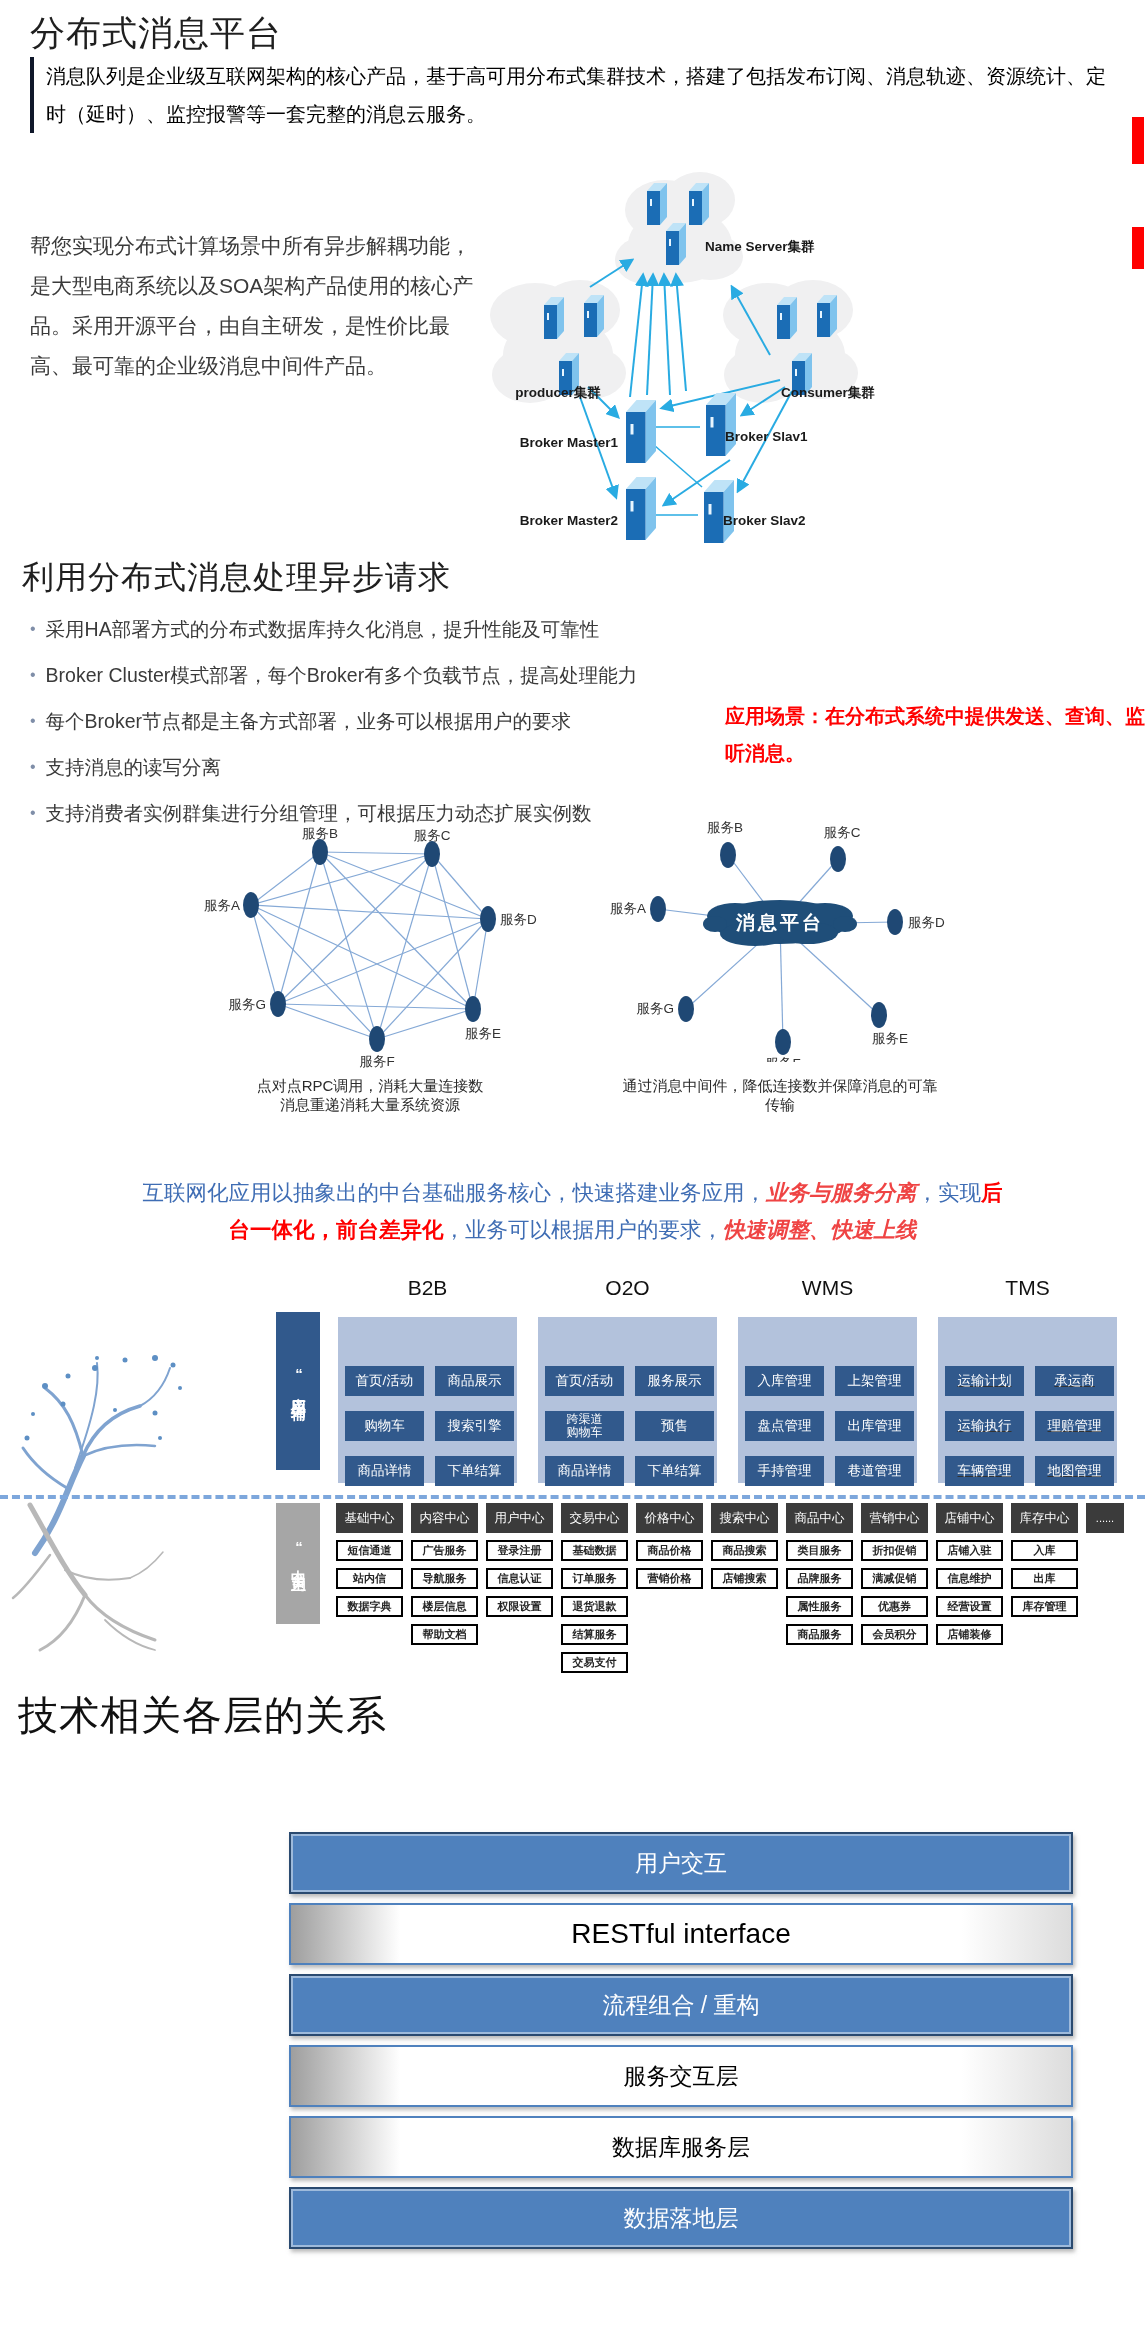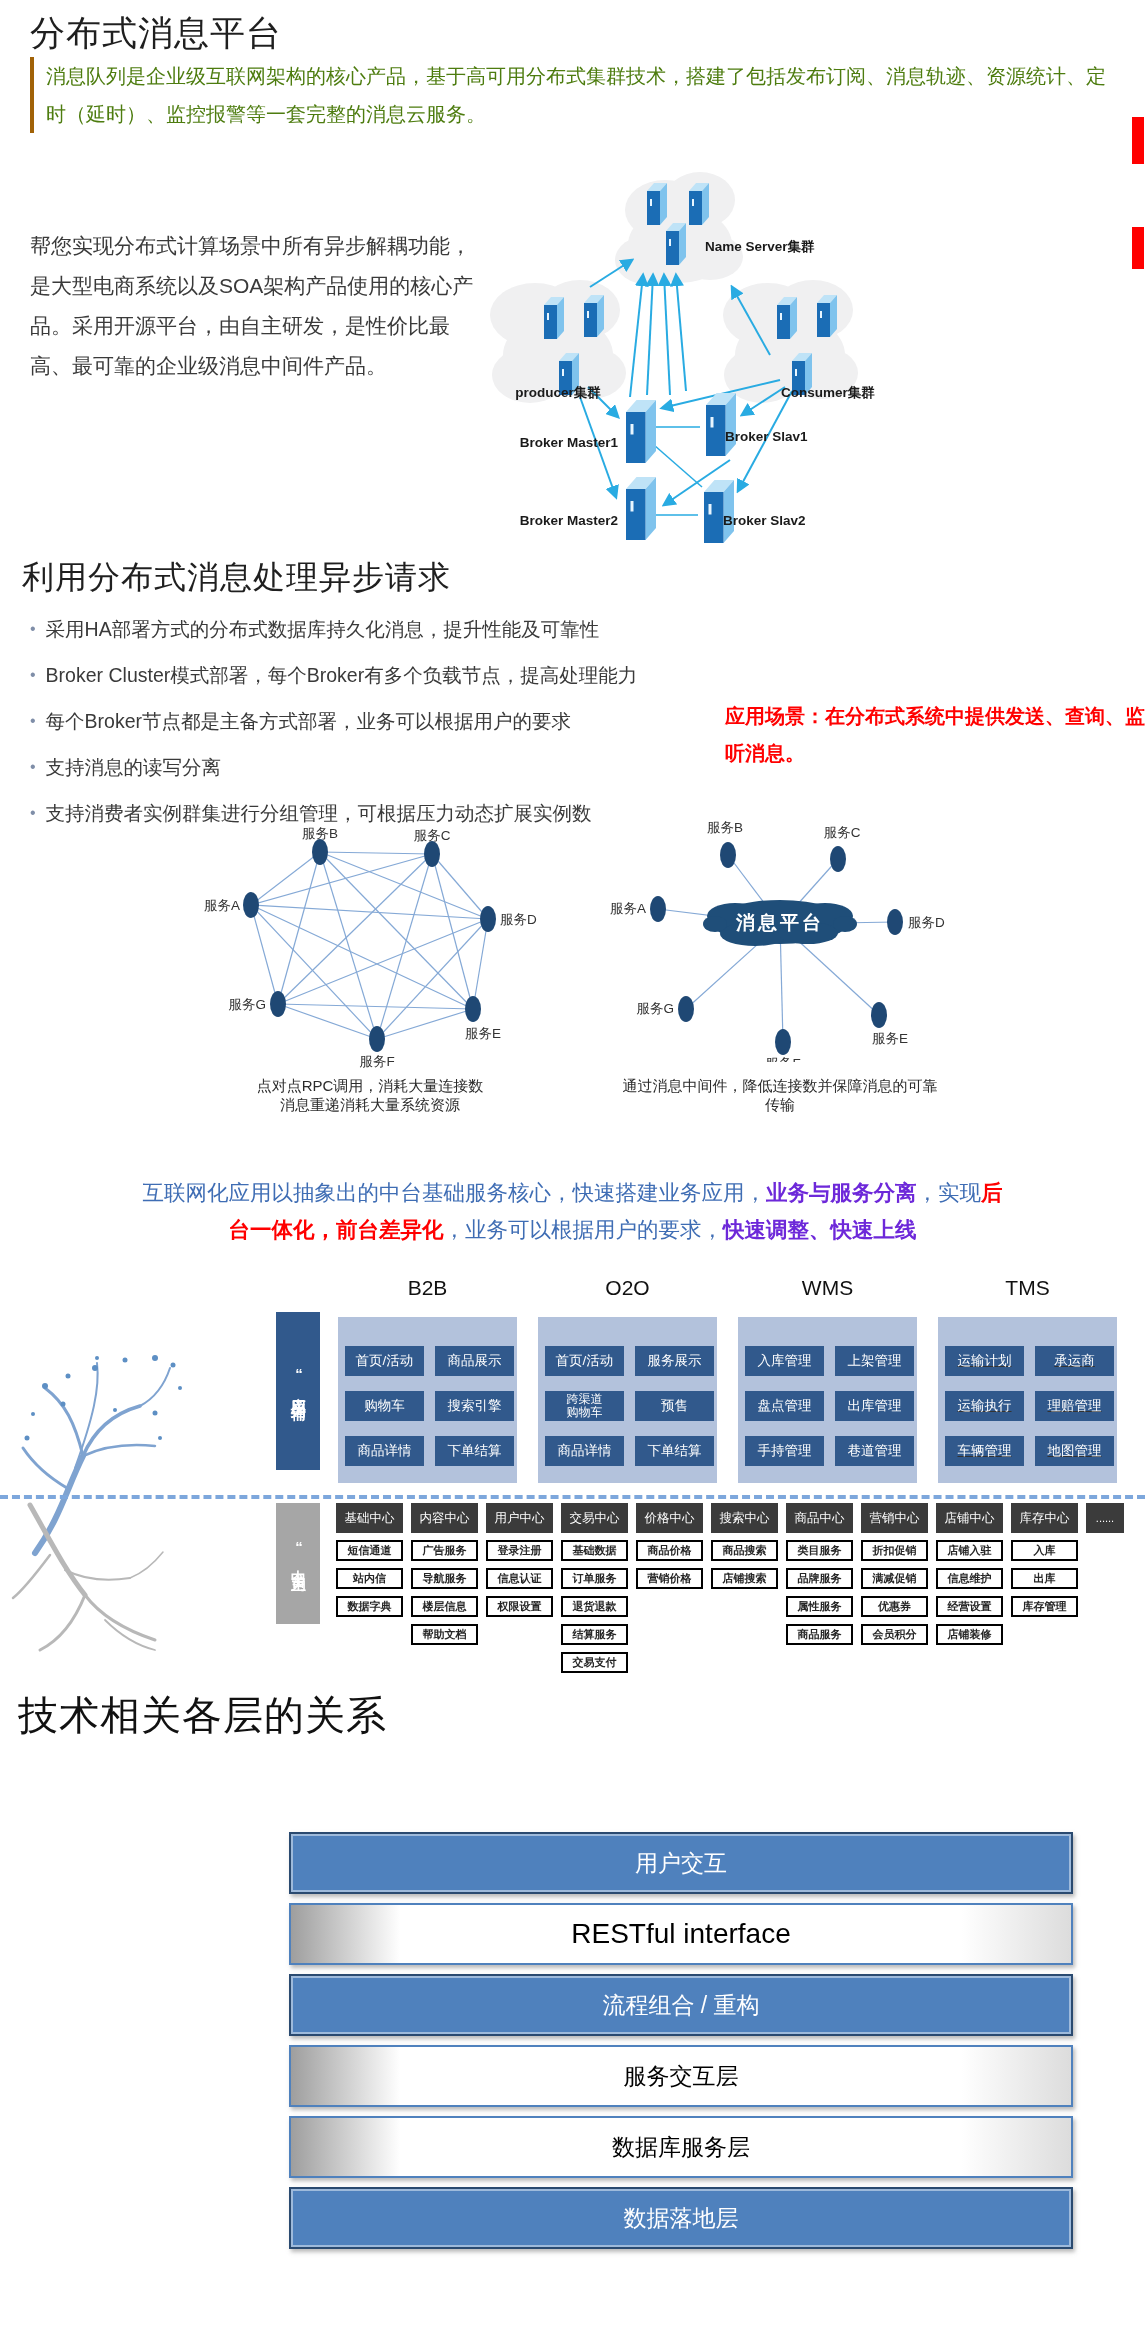--- a/index.html
+++ b/index.html
@@ -2,41 +2,41 @@
 <html><head>
 <meta charset="utf-8">
 <style>
   html,body{margin:0;padding:0;background:#fff;}
   .page{position:relative;width:1145px;height:2343px;background:#fff;overflow:hidden;
         font-family:"Liberation Sans",sans-serif;color:#333;}
   .abs{position:absolute;}
   .h-main{left:30px;top:10px;font-size:35px;color:#1f1f1f;font-weight:500;letter-spacing:1px;}
   .h-sec{font-size:32px;color:#1f1f1f;font-weight:500;letter-spacing:1px;}
   .h-big{font-size:40px;color:#111;font-weight:500;letter-spacing:1px;}
-  .para1{left:30px;top:57px;width:1062px;font-size:20px;line-height:38px;color:#4d7c0f;
-         border-left:4px solid #a16207;padding-left:12px;}
+  .para1{left:30px;top:57px;width:1062px;font-size:20px;line-height:38px;color:#000000;
+         border-left:4px solid #0f172a;padding-left:12px;}
   .para2{left:30px;top:226px;width:452px;font-size:21px;line-height:40px;color:#3a3a3a;}
   .red-mark{width:12px;background:#ff0000;}
   .bullets{left:30px;top:616px;width:700px;list-style:none;margin:0;padding:0;}
   .bullets li{font-size:19.5px;color:#3a3a3a;margin-bottom:19px;}
   .bullets li::before{content:"•";color:#7f8ea8;font-size:16px;margin-right:10px;position:relative;top:-2px;}
   .note{left:725px;top:698px;width:420px;font-size:20px;line-height:37px;font-weight:bold;color:#ff0000;}
   .cap{text-align:center;font-size:15px;line-height:19px;color:#2b2b2b;}
   .rich{left:0;top:1175px;width:1145px;text-align:center;font-size:21.5px;line-height:37px;}
   .b-reg{color:#3f6db4;}
-  .b-bold{color:#6d28d9;font-weight:bold;}
+  .b-bold{color:#ef4444;font-weight:bold;font-style:italic;}
   .r-bold{color:#ff0000;font-weight:bold;}
   .vbar{width:44px;display:flex;align-items:center;justify-content:center;
         writing-mode:vertical-rl;text-orientation:upright;color:#fff;font-size:15px;
         font-weight:bold;letter-spacing:3px;}
   .vbar-blue{background:#31598c;}
   .vbar-gray{background:#a6a6a6;}
   .grp-h{top:1276px;width:179px;text-align:center;font-size:21px;color:#111;}
   .panel{top:1317px;width:179px;height:166px;background:#b3c2dc;}
-  .tiles{display:grid;grid-template-columns:79px 79px;gap:15px 11px;padding:29px 0 0 7px;}
+  .tiles{display:grid;grid-template-columns:79px 79px;gap:15px 11px;padding:49px 0 0 7px;}
   .tile{height:30px;background:#31598c;color:#fff;font-size:13.5px;display:flex;
         align-items:center;justify-content:center;text-align:center;}
   .tile-wrap{font-size:12px;line-height:13px;padding:0 16px;box-sizing:border-box;}
   .dashes{left:0;top:1495px;width:1145px;border-top:4px dashed #7da7dc;}
   .col{top:1503px;width:67px;}
   .col-h{height:30px;background:#3b3b3b;color:#fff;font-size:12.5px;display:flex;
          align-items:center;justify-content:center;}
   .col-item{margin-top:7px;height:17px;background:#fff;border:2.5px solid #000;color:#262626;
             font-size:11px;font-weight:bold;display:flex;align-items:center;justify-content:center;}
   .stack{left:289px;top:1832px;width:784px;}

